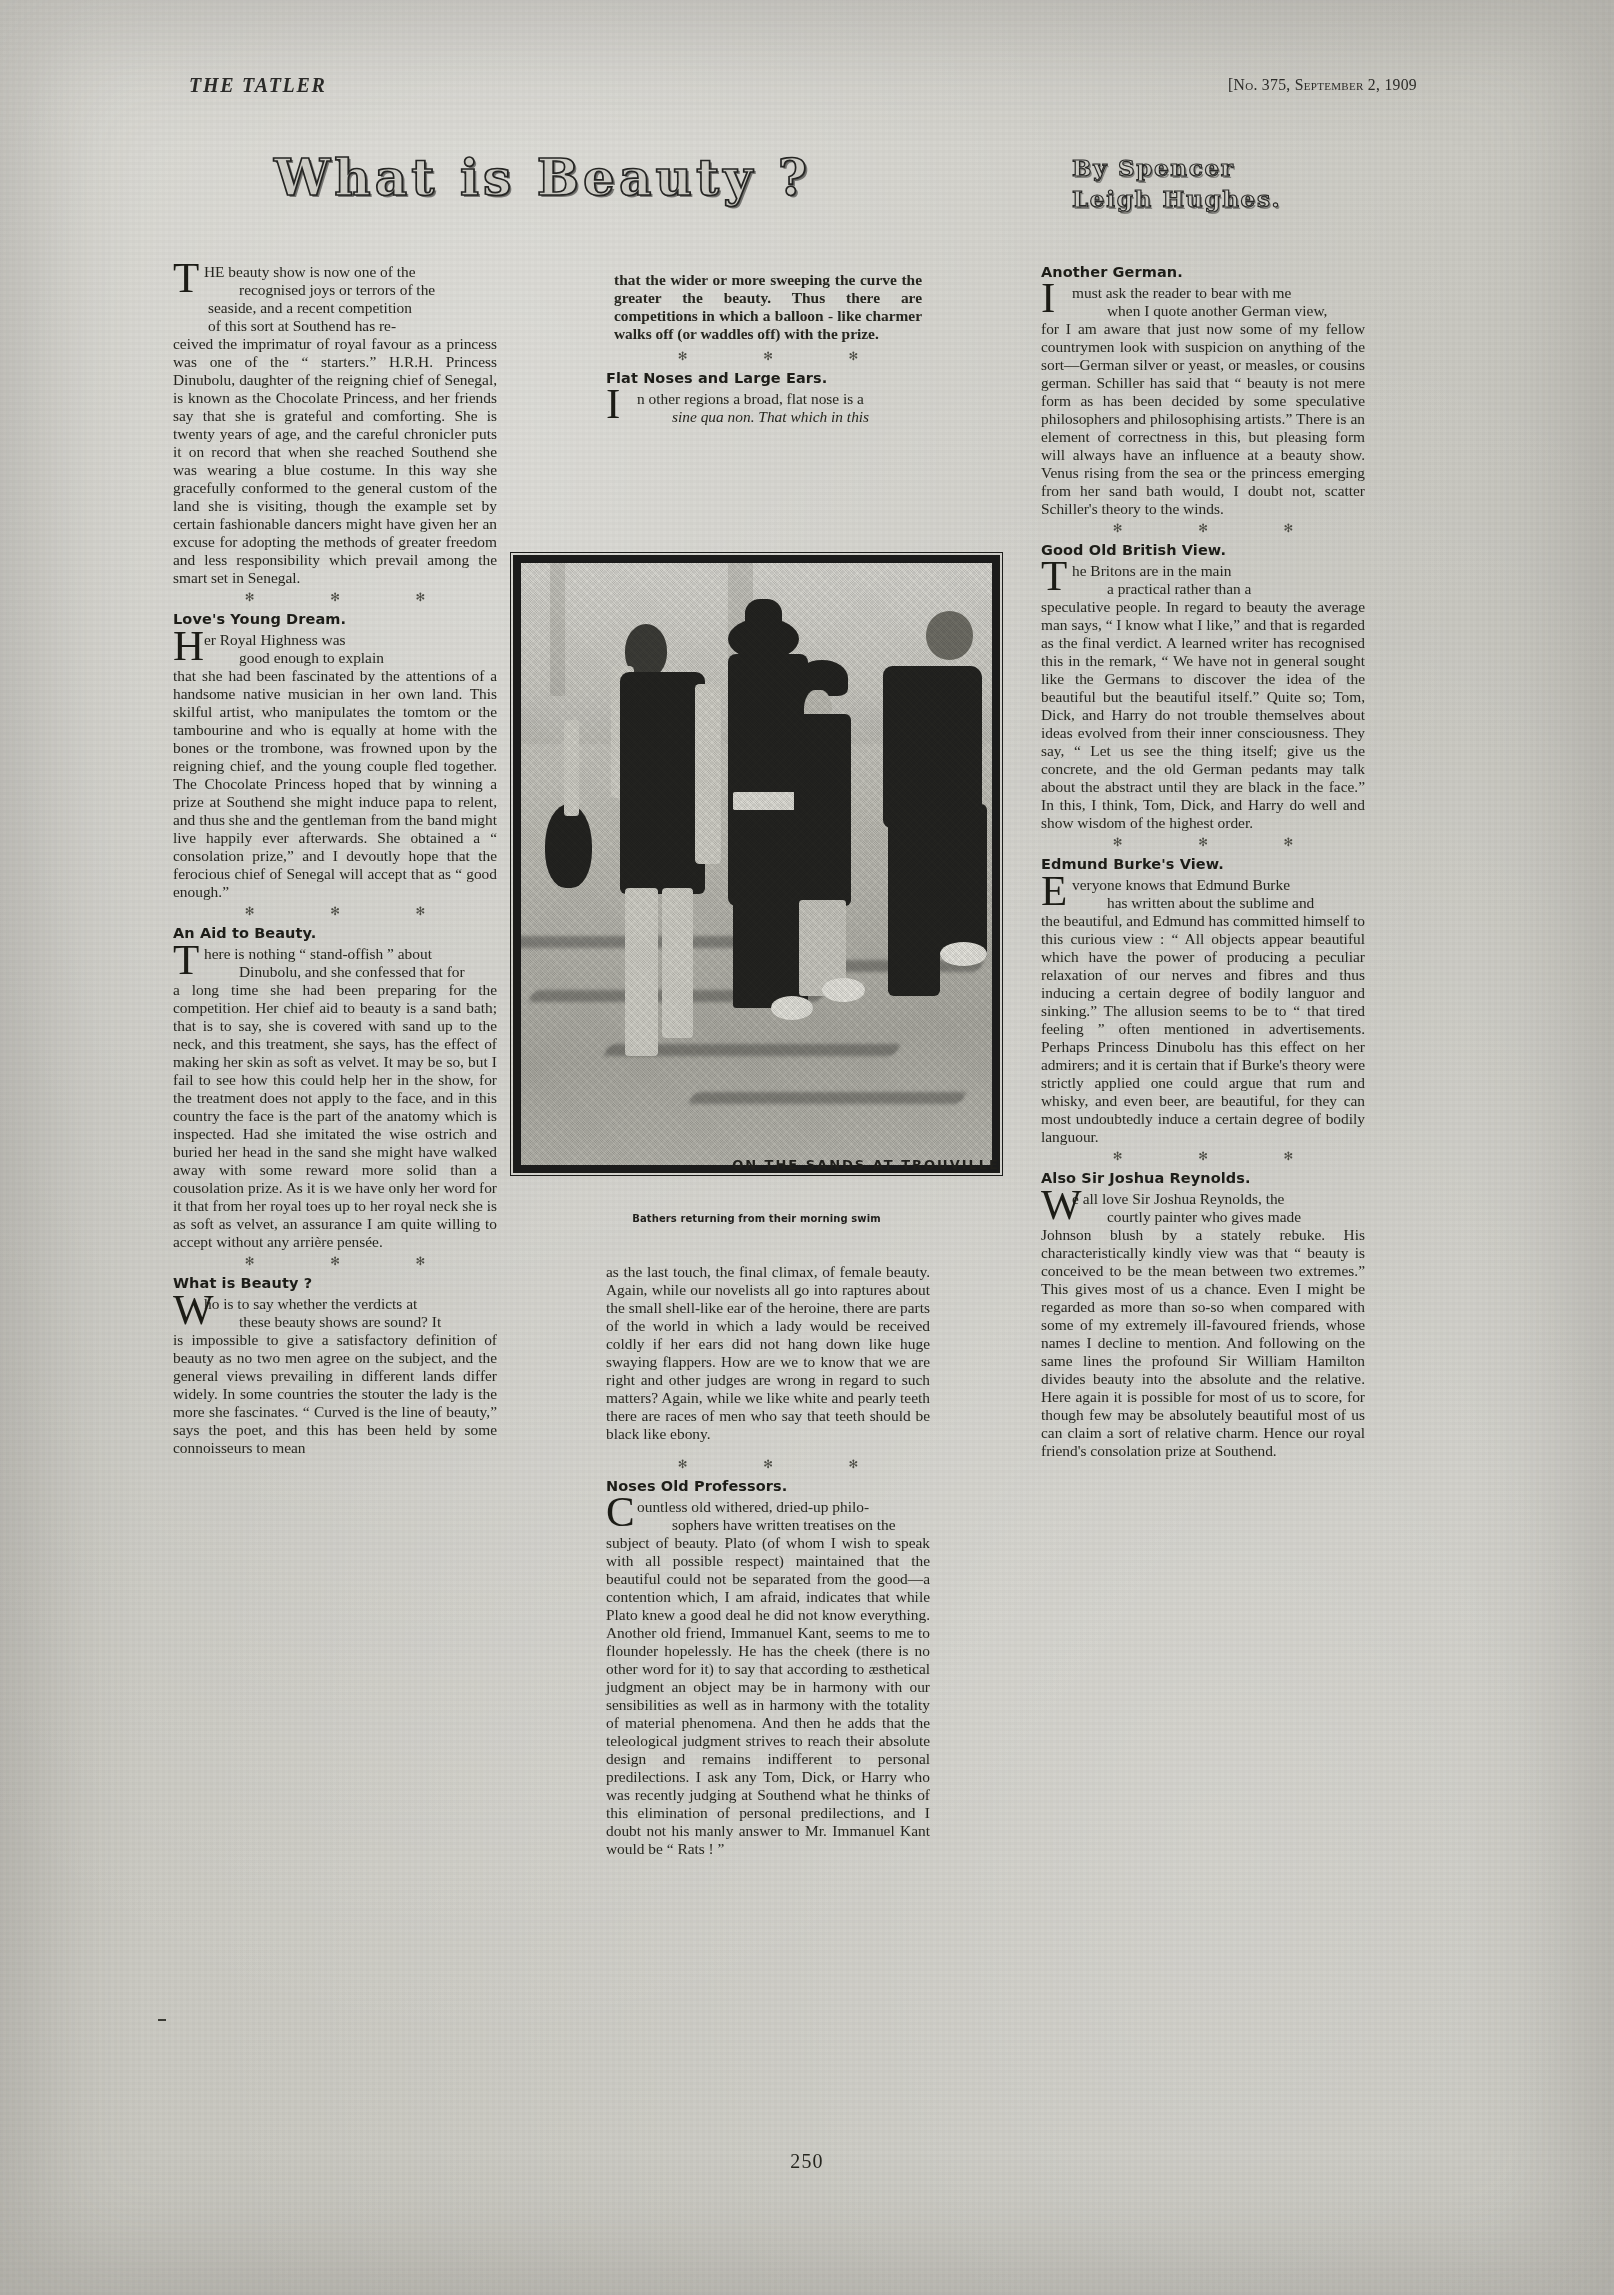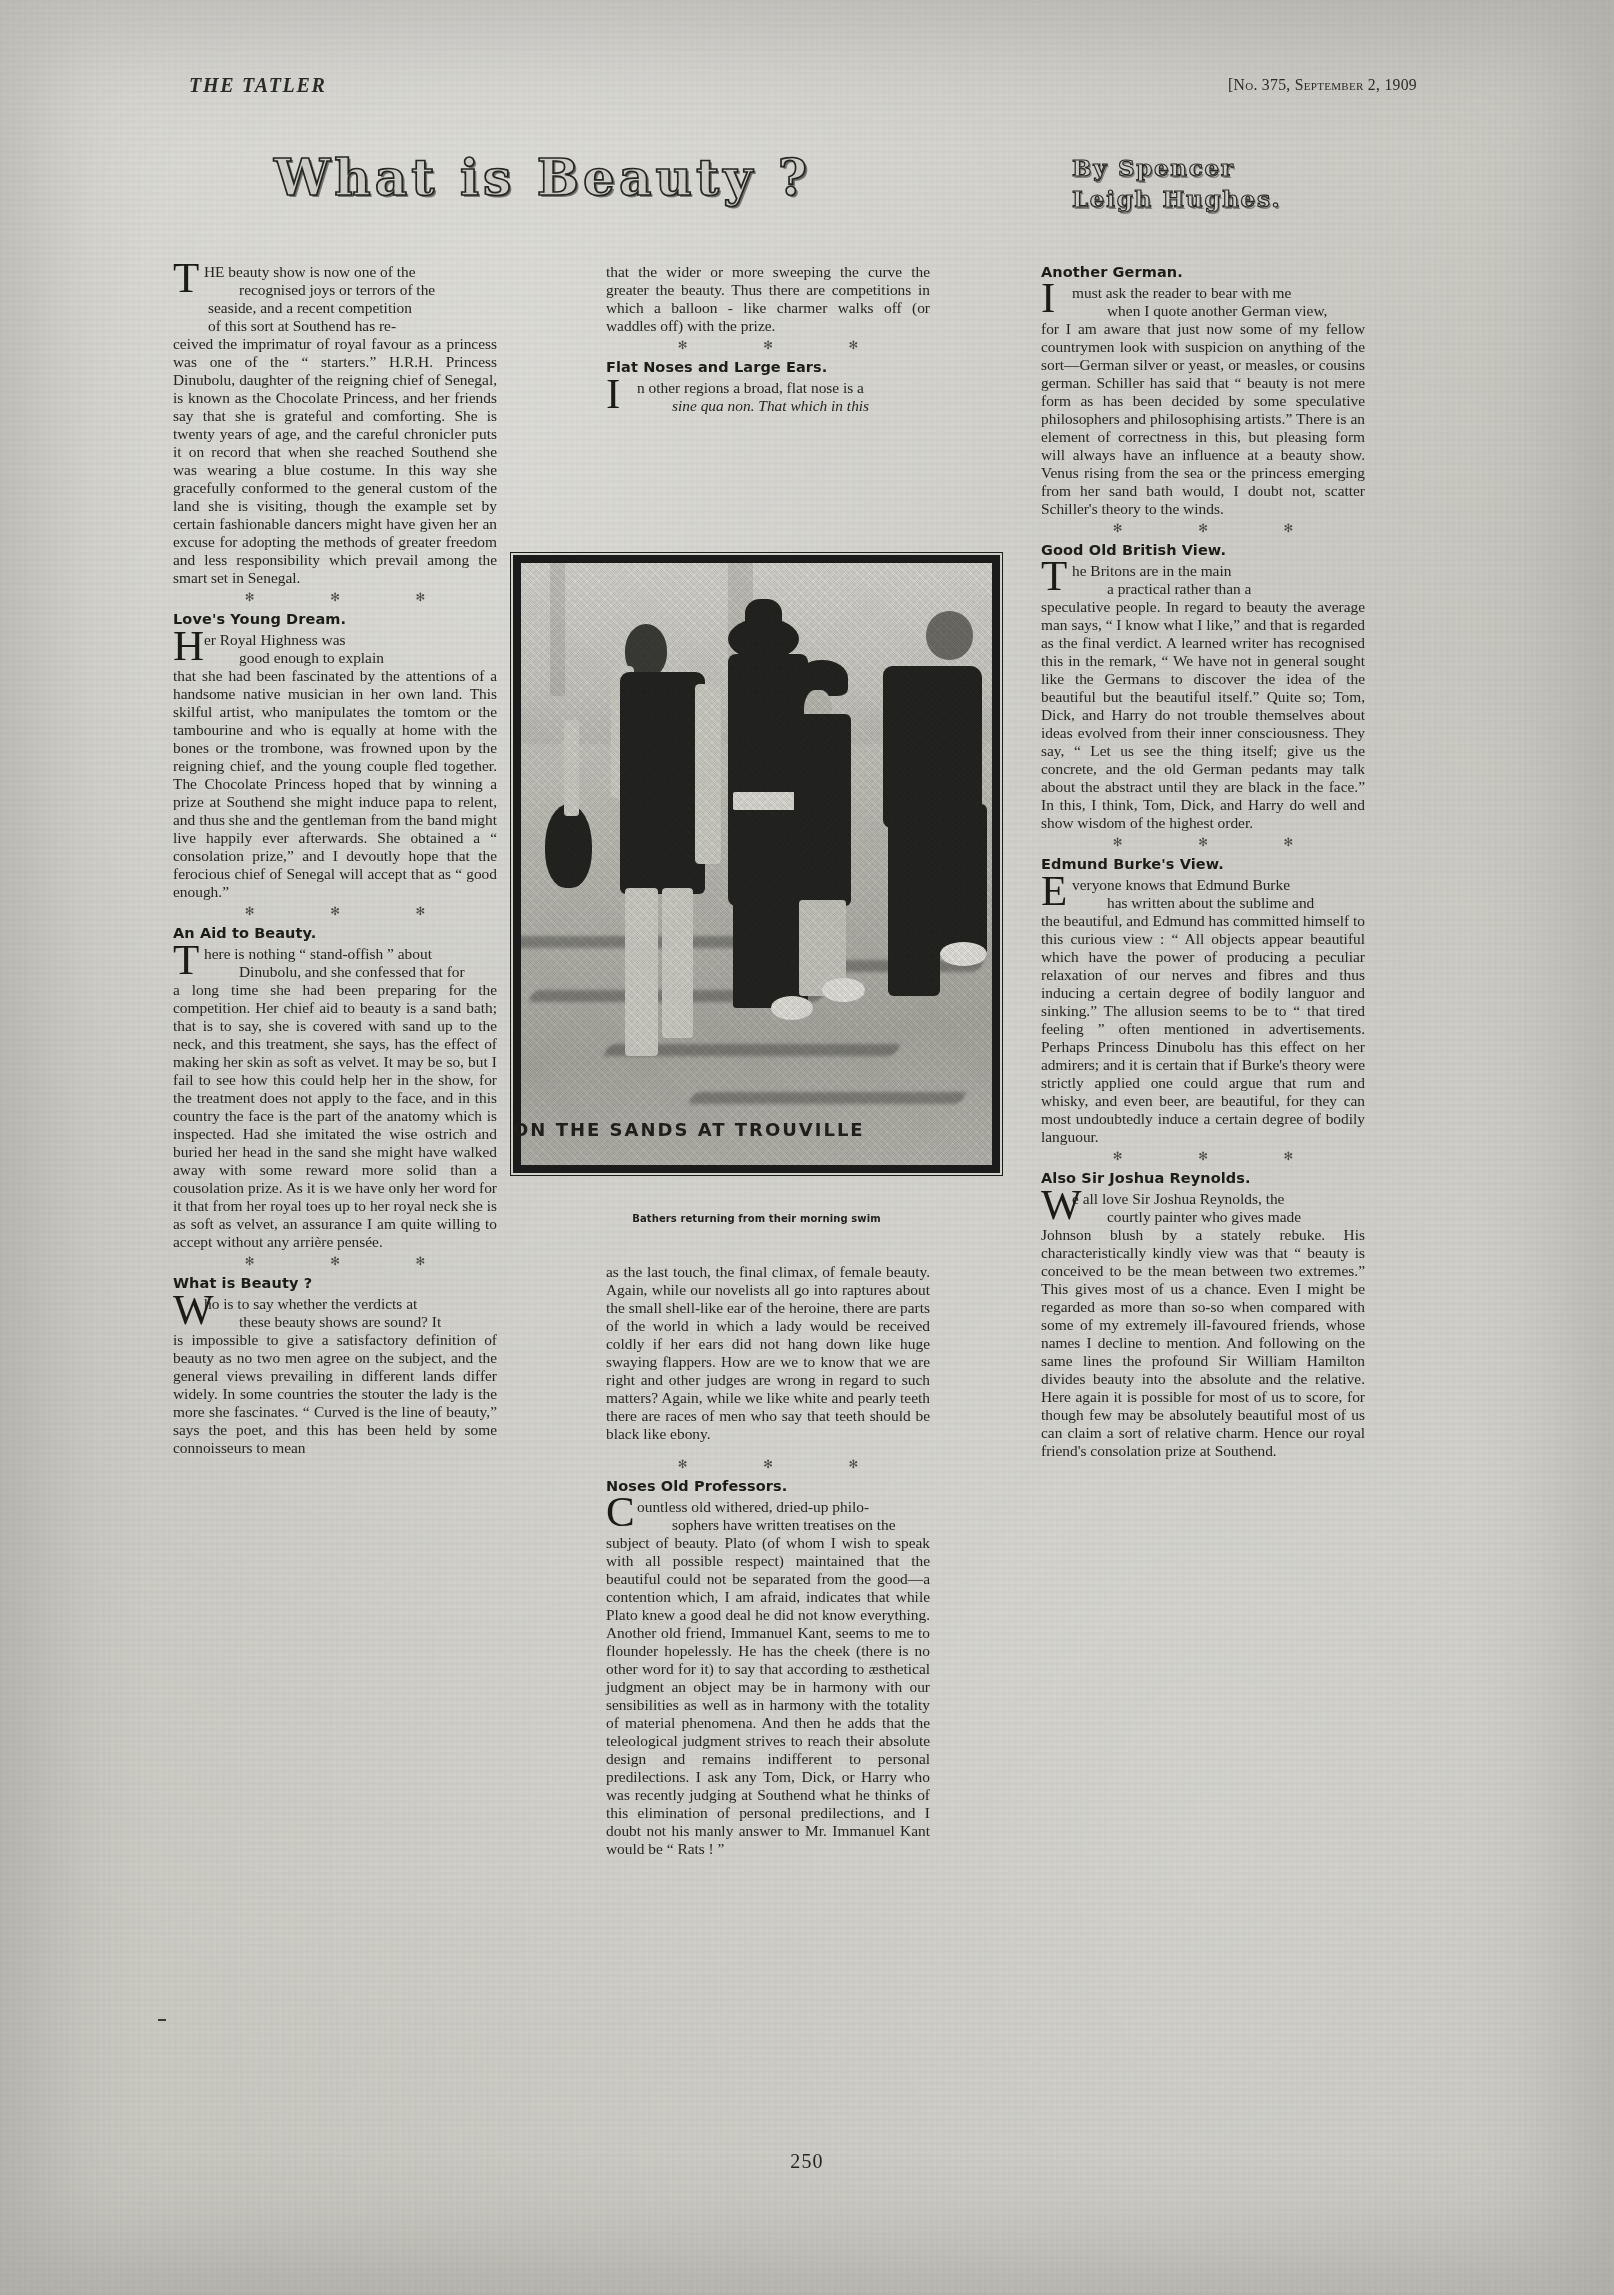--- a/index.html
+++ b/index.html
@@ -82,21 +82,21 @@
     font-size:15.4px;line-height:18px;
     color:#26261f;
     text-align:justify;
     text-justify:inter-word;
     hyphens:none;
   }
   #col1{left:173px;}
   #col2{left:606px;}
   #col3{left:1041px;}
 
-  .col p{margin:0;text-indent:0;}
+  .col p{margin:8px;text-indent:0;font-weight:bold;}
   .sechead{
     font-family:"DejaVu Sans",sans-serif;
     font-weight:700;
     font-size:14.5px;
     letter-spacing:0.1px;
     color:#1d1d18;
     margin:6.4px 0 2.9px 0;
     text-align:left;
   }
   .orn{
@@ -140,24 +140,24 @@
     border:2.9px solid #1c1c1a;
     outline:1.7px solid #1c1c1a;
     outline-offset:2.9px;
   }
   .photo-inner{
     position:absolute;inset:6.4px;
     overflow:hidden;
     background:#b9b8b1;
   }
   .pcap1{
-    position:absolute;left:513px;top:1119px;width:487px;
-    text-align:left;
+    position:absolute;left:513px;top:1157px;width:487px;
+    text-align:right;
     font-family:"DejaVu Sans",sans-serif;
-    font-weight:700;font-size:18px;letter-spacing:2px;
+    font-weight:700;font-size:13px;letter-spacing:2px;
     color:#201f1b;
   }
   .pcap2{
     position:absolute;left:513px;top:1213px;width:487px;
     text-align:center;
     font-family:"DejaVu Sans",sans-serif;
     font-weight:700;font-size:10px;letter-spacing:0.1px;
     color:#201f1b;
   }
   #col2b{position:absolute;left:606px;top:1248px;width:324px;

